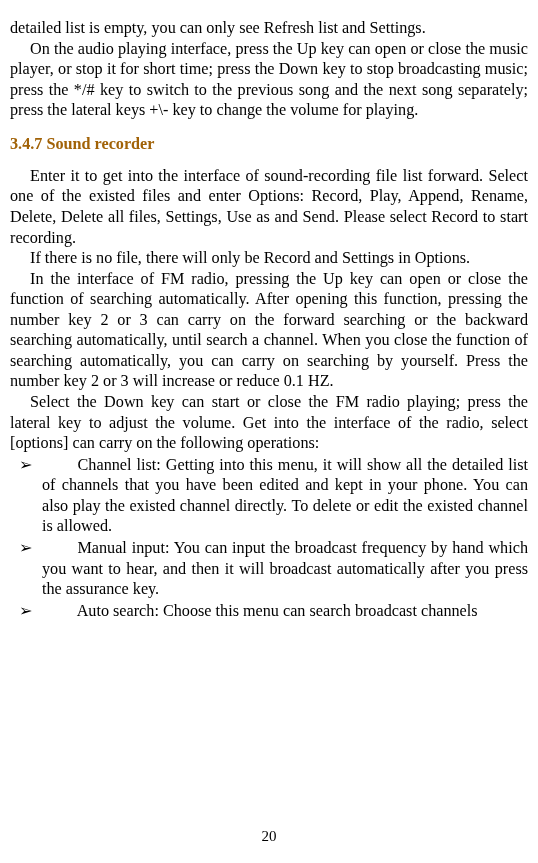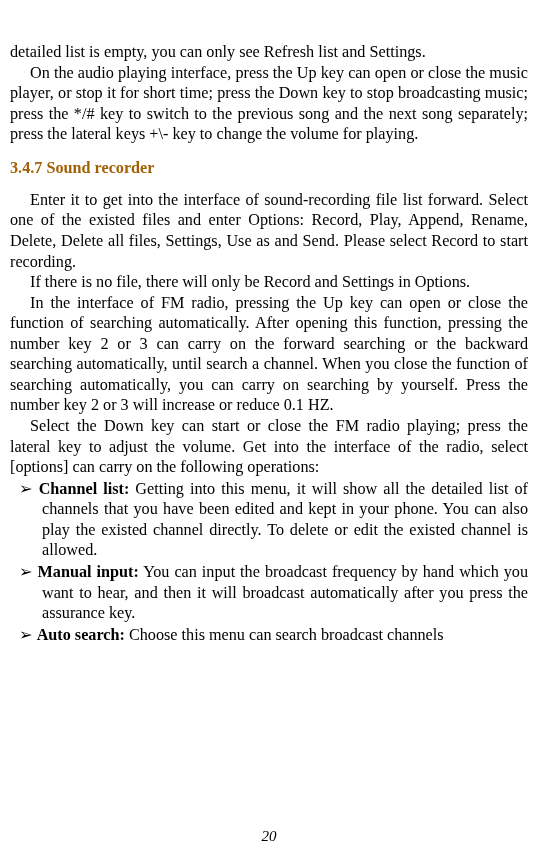--- a/index.html
+++ b/index.html
@@ -6,21 +6,21 @@
       margin: 0;
       padding: 0;
       font-family: 'Times New Roman', Times, serif;
       background: white;
       width: 538px;
       height: 863px;
       box-sizing: border-box;
       position: relative;
     }
     .page-content {
-      padding: 42px 10px 0 10px;
+      padding: 18px 10px 0 10px;
     }
     .paragraph {
       font-size: 16.2px;
       line-height: 1.27;
       text-align: justify;
       margin: 0;
       color: #000;
     }
     .indent {
       text-indent: 20px;
@@ -37,31 +37,31 @@
       text-align: justify;
       margin: 0;
       padding-left: 32px;
       text-indent: -23px;
       color: #000;
     }
     .bullet {
       font-family: Arial, sans-serif;
     }
     .bold {
-      font-weight: bold;
+      font-weight: normal;
+      margin-left: 40px;
     }
     .page-number {
       position: absolute;
       bottom: 18px;
       left: 0;
       right: 0;
       text-align: center;
       font-size: 15px;
       color: #000;
-      font-style: italic;
     }
   </style>
 </head>
 <body>
 
 <div class="page-content">
   <p class="paragraph">detailed list is empty, you can only see Refresh list and Settings.</p>
   <p class="paragraph indent">On the audio playing interface, press the Up key can open or close the music player, or stop it for short time; press the Down key to stop broadcasting music; press the */# key to switch to the previous song and the next song separately; press the lateral keys +\- key to change the volume for playing.</p>
 
   <div class="heading">3.4.7 Sound recorder</div>

